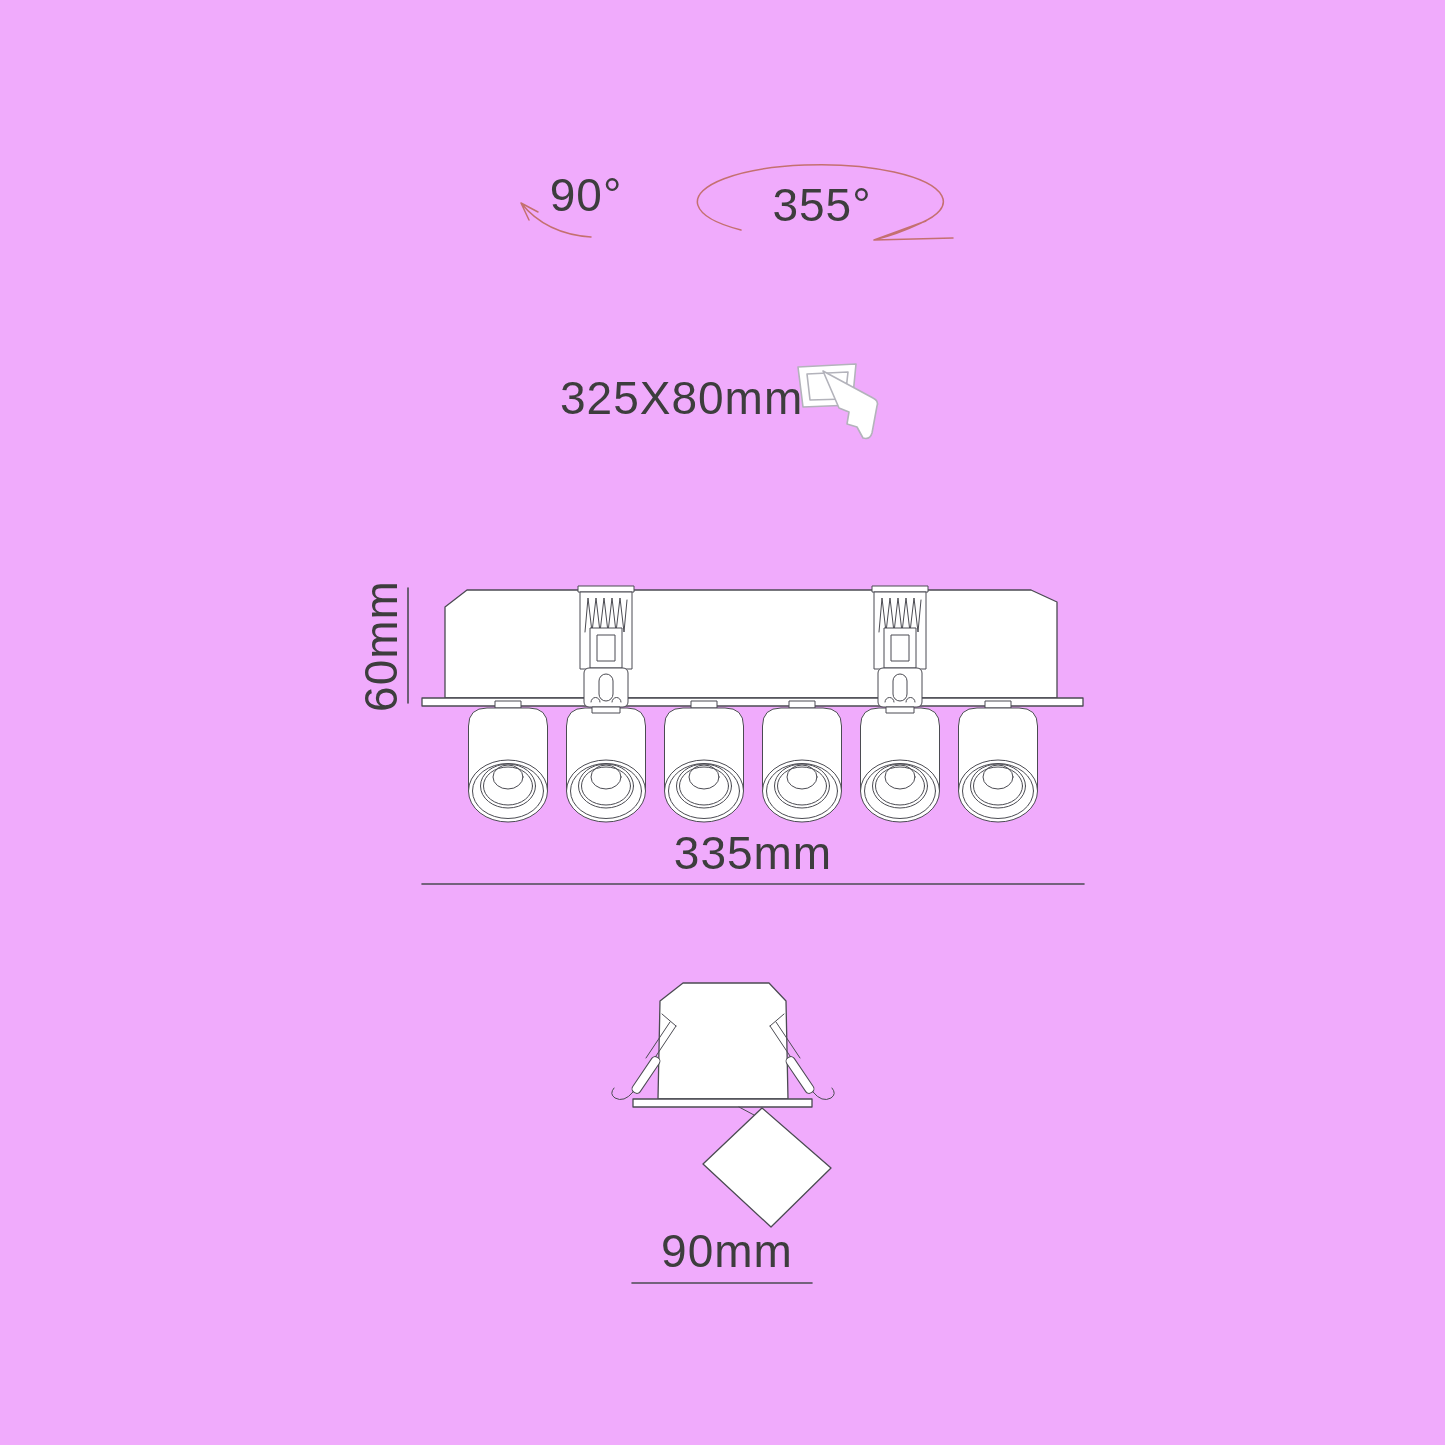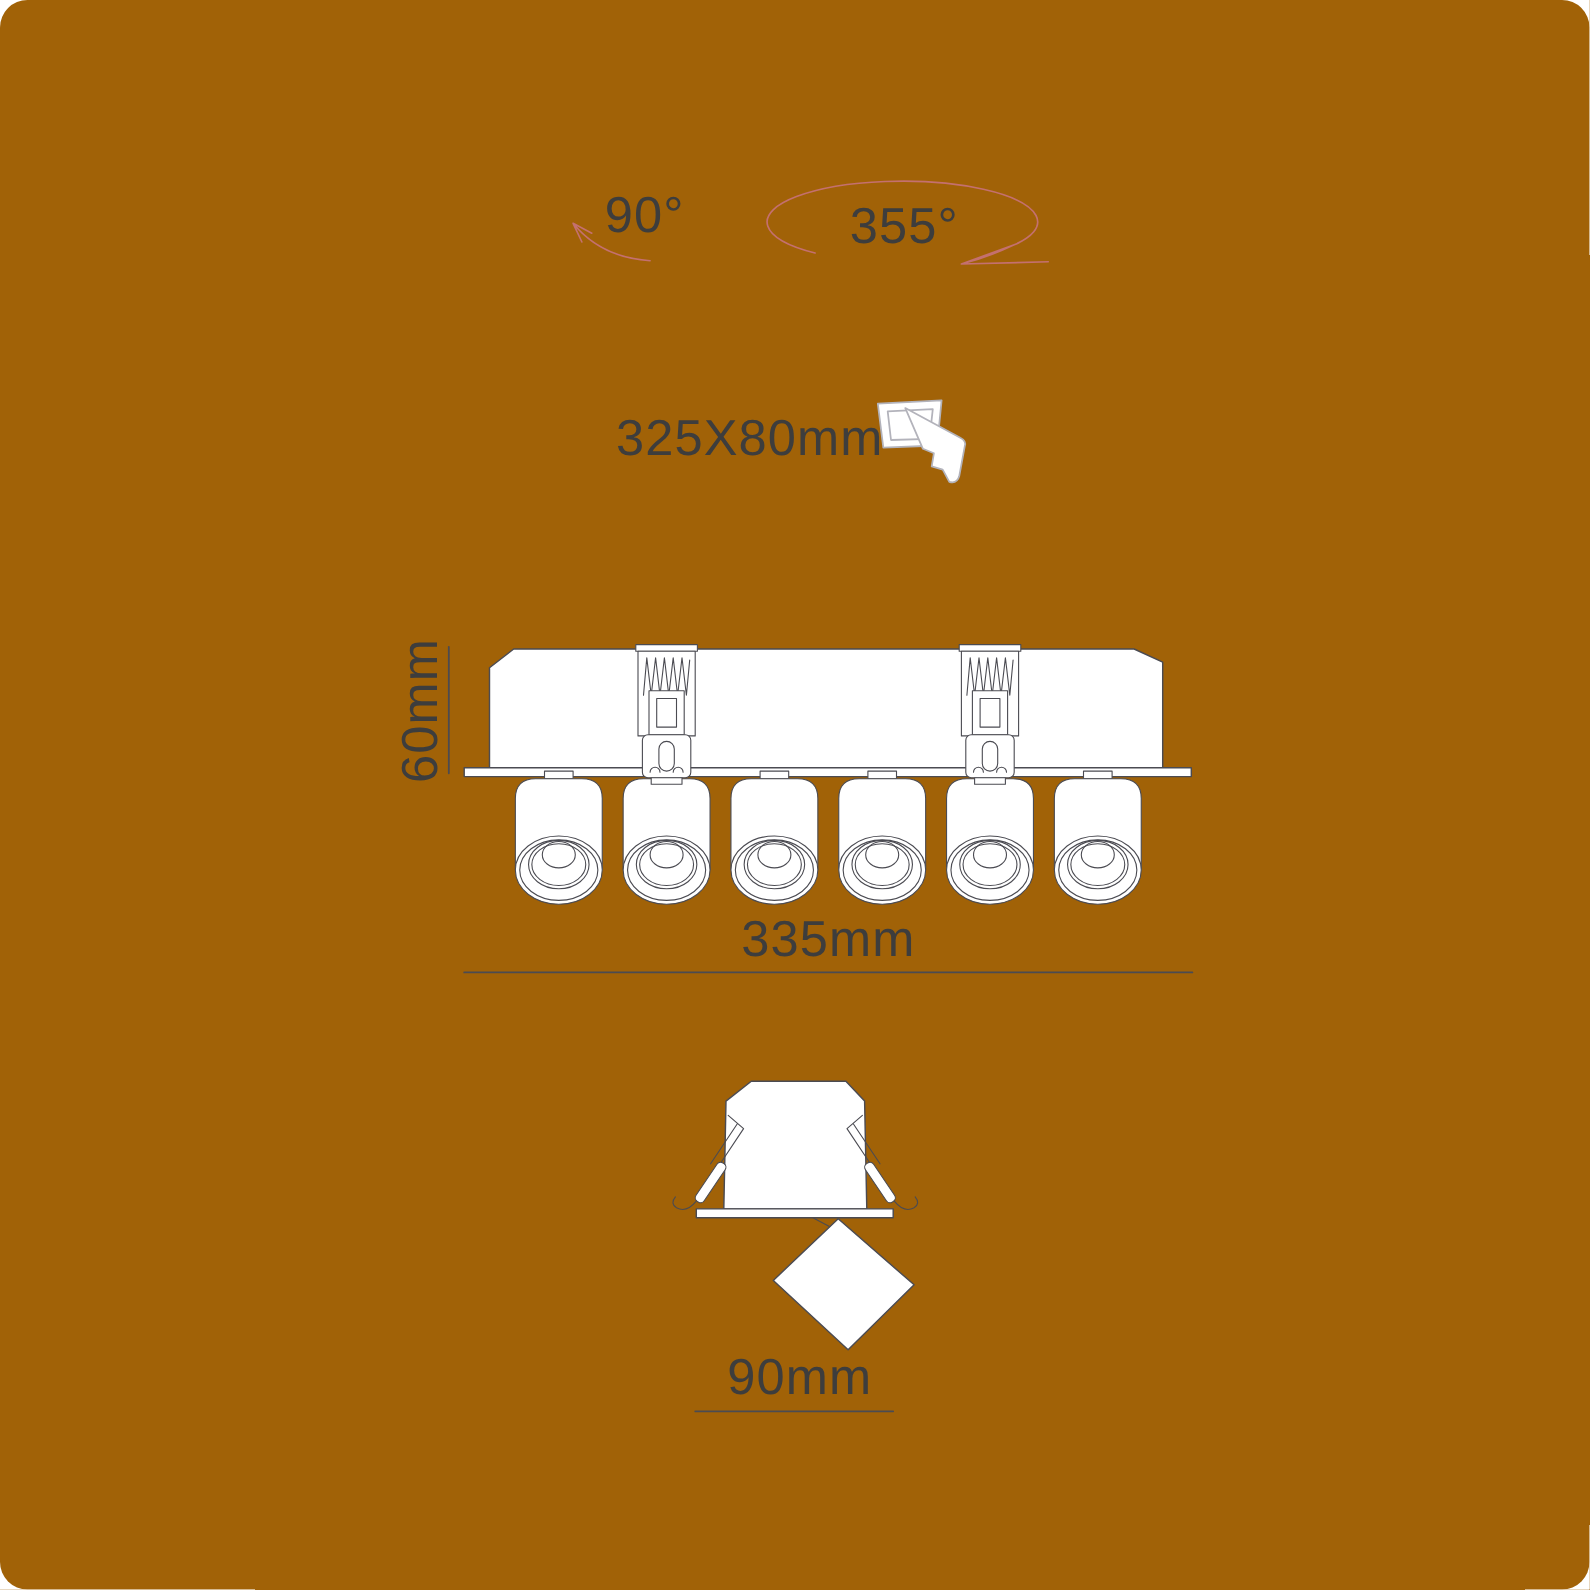--- a/index.html
+++ b/index.html
@@ -1,17 +1,17 @@
 <!DOCTYPE html>
 <html style="--line: #4b4b52; --text: #3d3d3d; --red: #c4706f; --icon: #b3b3bb;"><head>
 <meta charset="utf-8">
 <style>
   html,body{margin:0;padding:0;background:#ffffff;}
-  #canvas{position:relative;width:1445px;height:1445px;background:#a16207;overflow:hidden;
-          font-family:"Liberation Sans",sans-serif;border-radius:25px;}
+  #canvas{position:relative;width:1445px;height:1445px;background:#f0abfc;overflow:hidden;
+          font-family:"Liberation Sans",sans-serif;}
   svg text{font-family:"Liberation Sans",sans-serif;fill:var(--text);}
   .dim{font-size:46px;letter-spacing:1px;}
   .ln {stroke:var(--line);fill:none;stroke-width:1.3;stroke-linejoin:round;stroke-linecap:round;}
   .lnf{stroke:var(--line);fill:#fff;stroke-width:1.3;stroke-linejoin:round;}
   .thin{stroke-width:1;}
   .wide{stroke-width:1.6;}
   .red{stroke:var(--red);fill:none;stroke-width:1.5;stroke-linecap:round;stroke-linejoin:round;}
   .icn{stroke:var(--icon);fill:#fff;stroke-width:1.6;stroke-linejoin:round;}
 </style>
 </head>

